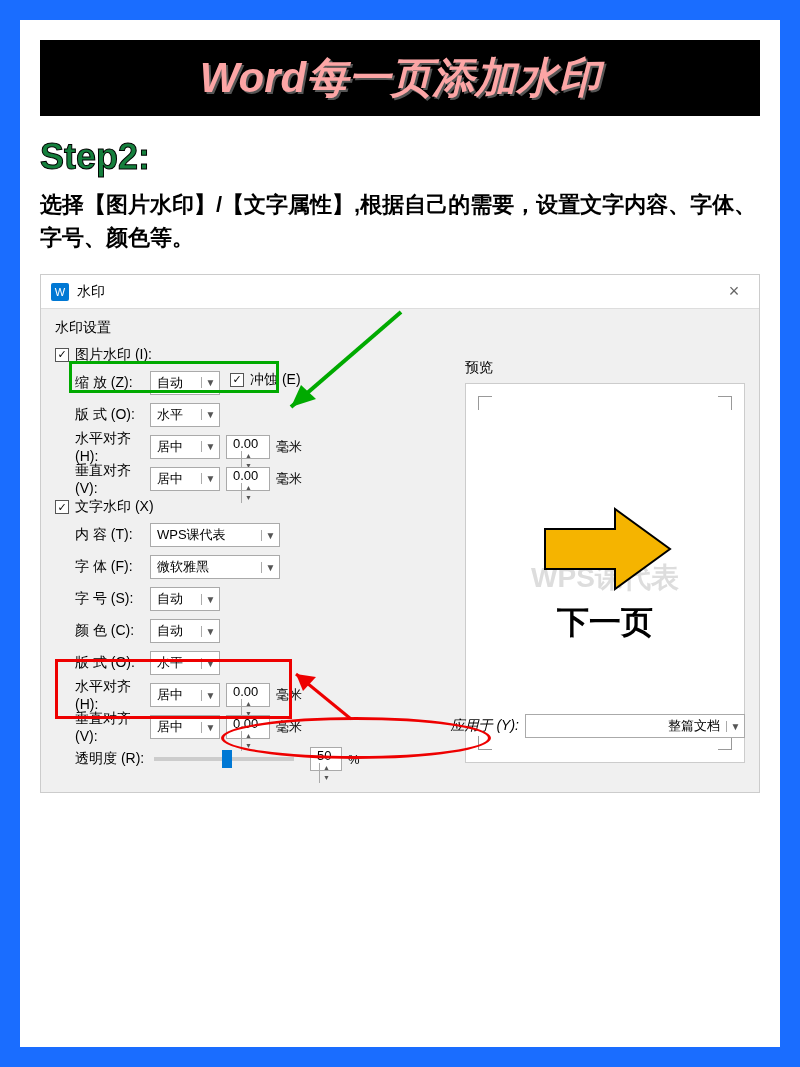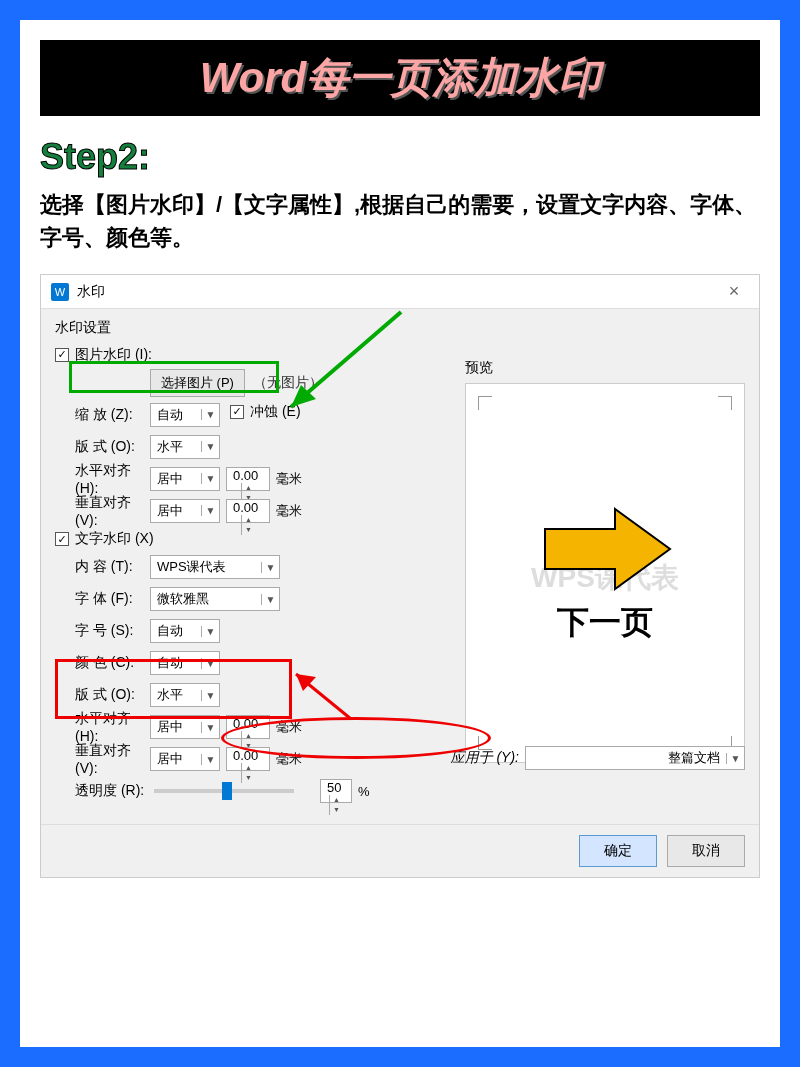--- a/index.html
+++ b/index.html
@@ -76,25 +76,20 @@
 
     <div class="dialog-body">
       <div class="left-panel">
         <div class="section-label">水印设置</div>
 
         <div class="checkbox">
           <span class="box">✓</span>
           <span>图片水印 (I):</span>
         </div>
 
-        <div class="row" style="position:relative;">
-          <span class="lbl lbl-indent"></span>
-          <button class="btn">选择图片 (P)</button>
-          <span class="no-img">（无图片）</span>
-        </div>
 
         <div class="row">
           <span class="lbl lbl-indent">缩  放 (Z):</span>
           <span class="combo">
             <span class="val">自动</span>
             <span class="arrow">▼</span>
           </span>
           <span style="margin-left:10px;" class="checkbox">
             <span class="box">✓</span>
             <span>冲蚀 (E)</span>
@@ -216,21 +211,21 @@
               </span>
           </span>
           <span class="unit">毫米</span>
         </div>
 
         <div class="row">
           <span class="lbl lbl-indent">透明度 (R):</span>
           <span class="slider">
               <span class="thumb"></span>
             </span>
-          <span class="spinner" style="margin-left:26px;">
+          <span class="spinner" style="margin-left:16px;">
             <span class="val" style="width:30px;">50</span>
             <span class="arrows">
                 <span>▲</span>
                 <span>▼</span>
               </span>
           </span>
           <span class="unit">%</span>
         </div>
       </div>
 
@@ -263,18 +258,14 @@
         <polygon points="20,100 30,78 45,92" fill="#0a0"></polygon>
       </svg>
       <div class="red-box" style="top:350px; left:14px; width:237px; height:60px;"></div>
       <svg class="arrow-red" style="top:350px; left:240px;" width="80" height="70">
         <line x1="70" y1="60" x2="15" y2="15" stroke="#e00" stroke-width="3"></line>
         <polygon points="15,15 35,18 22,32" fill="#e00"></polygon>
       </svg>
       <div class="red-ellipse" style="top:408px; left:180px; width:270px; height:42px;"></div>
     </div>
 
-    <div class="dialog-buttons">
-      <button class="btn primary">确定</button>
-      <button class="btn">取消</button>
-    </div>
   </div>
 </div>
 
 </body></html>

